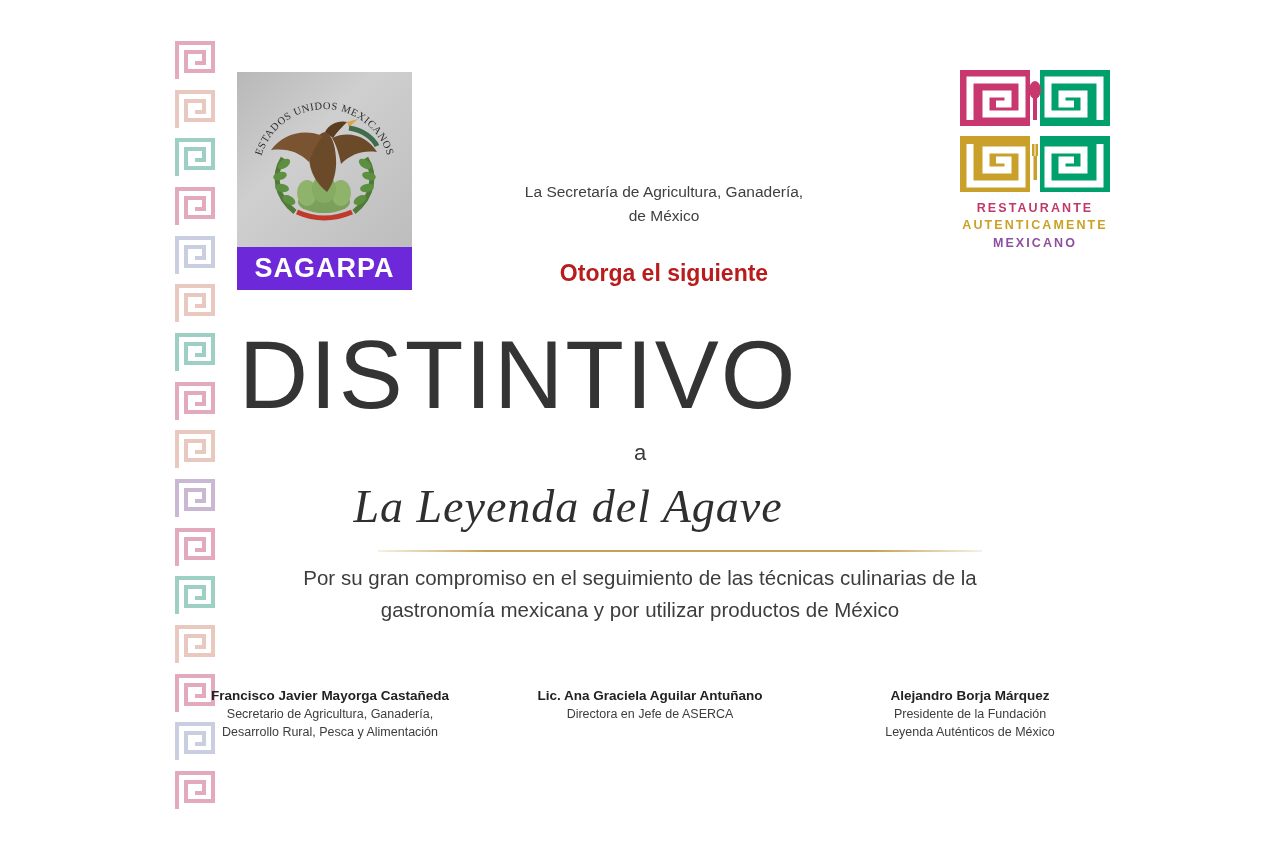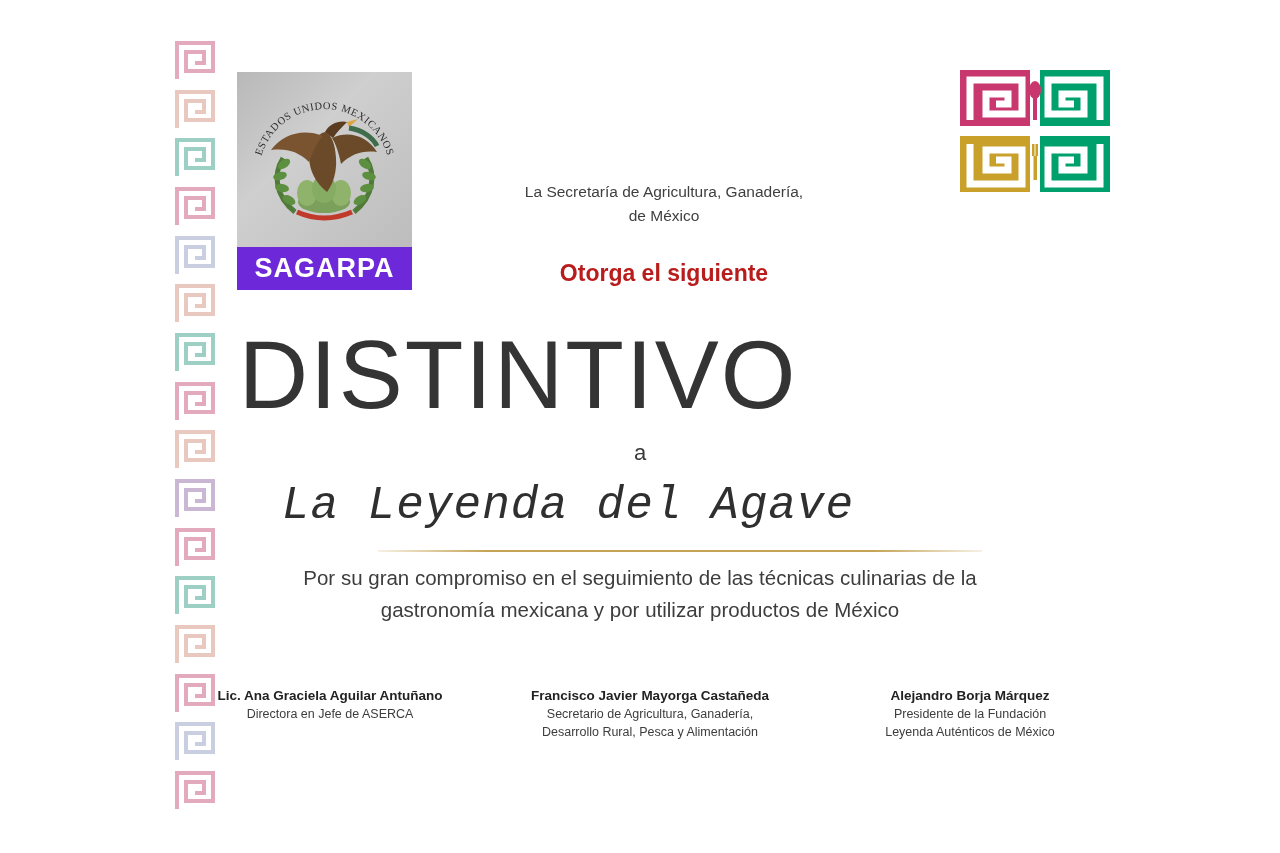--- a/index.html
+++ b/index.html
@@ -143,21 +143,21 @@
     color: #3a3a3a;
   }
 
   
   .recipient {
     position: absolute;
     left: 0;
     top: 480px;
     width: 1136px;
     text-align: center;
-    font-family: Liberation Mono, monospace;
+    font-family: Liberation Serif, serif;
     font-style: italic;
     font-size: 46px;
     color: #2f2f2f;
     letter-spacing: 1px;
   }
   .rule {
     position: absolute;
     left: 378px;
     top: 550px;
     width: 604px;
@@ -389,20 +389,25 @@
         <ellipse cx="75" cy="20" rx="6" ry="9"></ellipse>
         <rect x="73" y="28" width="4" height="22"></rect>
       </g>
       <g fill="#c8a02a">
         <rect x="72" y="74" width="2.5" height="12"></rect>
         <rect x="75.5" y="74" width="2.5" height="12"></rect>
         <rect x="73.5" y="86" width="3.5" height="24"></rect>
       </g>
     </svg>
   </div>
+  <div class="ram-words">
+    <div class="ram-w1">RESTAURANTE</div>
+    <div class="ram-w2">AUTENTICAMENTE</div>
+    <div class="ram-w3">MEXICANO</div>
+  </div>
 </div>
 
 <div class="header-text">
   <div class="line">La Secretaría de Agricultura, Ganadería,</div>
   <div class="line">de México</div>
   <div class="otorga">Otorga el siguiente</div>
 </div>
 
 <div class="distintivo">DISTINTIVO</div>
 <div class="a-word">a</div>
@@ -410,27 +415,27 @@
 <div class="recipient">La Leyenda del Agave</div>
 <div class="rule"></div>
 
 <div class="citation">
   <div>Por su gran compromiso en el seguimiento de las técnicas culinarias de la</div>
   <div>gastronomía mexicana y por utilizar productos de México</div>
 </div>
 
 <div class="signatures">
   <div class="sig">
+    <div class="sig-name">Francisco Javier Mayorga Castañeda</div>
+    <div class="sig-role">Secretario de Agricultura, Ganadería,</div>
+    <div class="sig-role">Desarrollo Rural, Pesca y Alimentación</div>
+  </div>
+  <div class="sig">
     <div class="sig-name">Lic. Ana Graciela Aguilar Antuñano</div>
     <div class="sig-role">Directora en Jefe de ASERCA</div>
     <div class="sig-role"></div>
-  </div>
-  <div class="sig">
-    <div class="sig-name">Francisco Javier Mayorga Castañeda</div>
-    <div class="sig-role">Secretario de Agricultura, Ganadería,</div>
-    <div class="sig-role">Desarrollo Rural, Pesca y Alimentación</div>
   </div>
   <div class="sig">
     <div class="sig-name">Alejandro Borja Márquez</div>
     <div class="sig-role">Presidente de la Fundación</div>
     <div class="sig-role">Leyenda Auténticos de México</div>
   </div>
 </div>
 
 </body></html>

